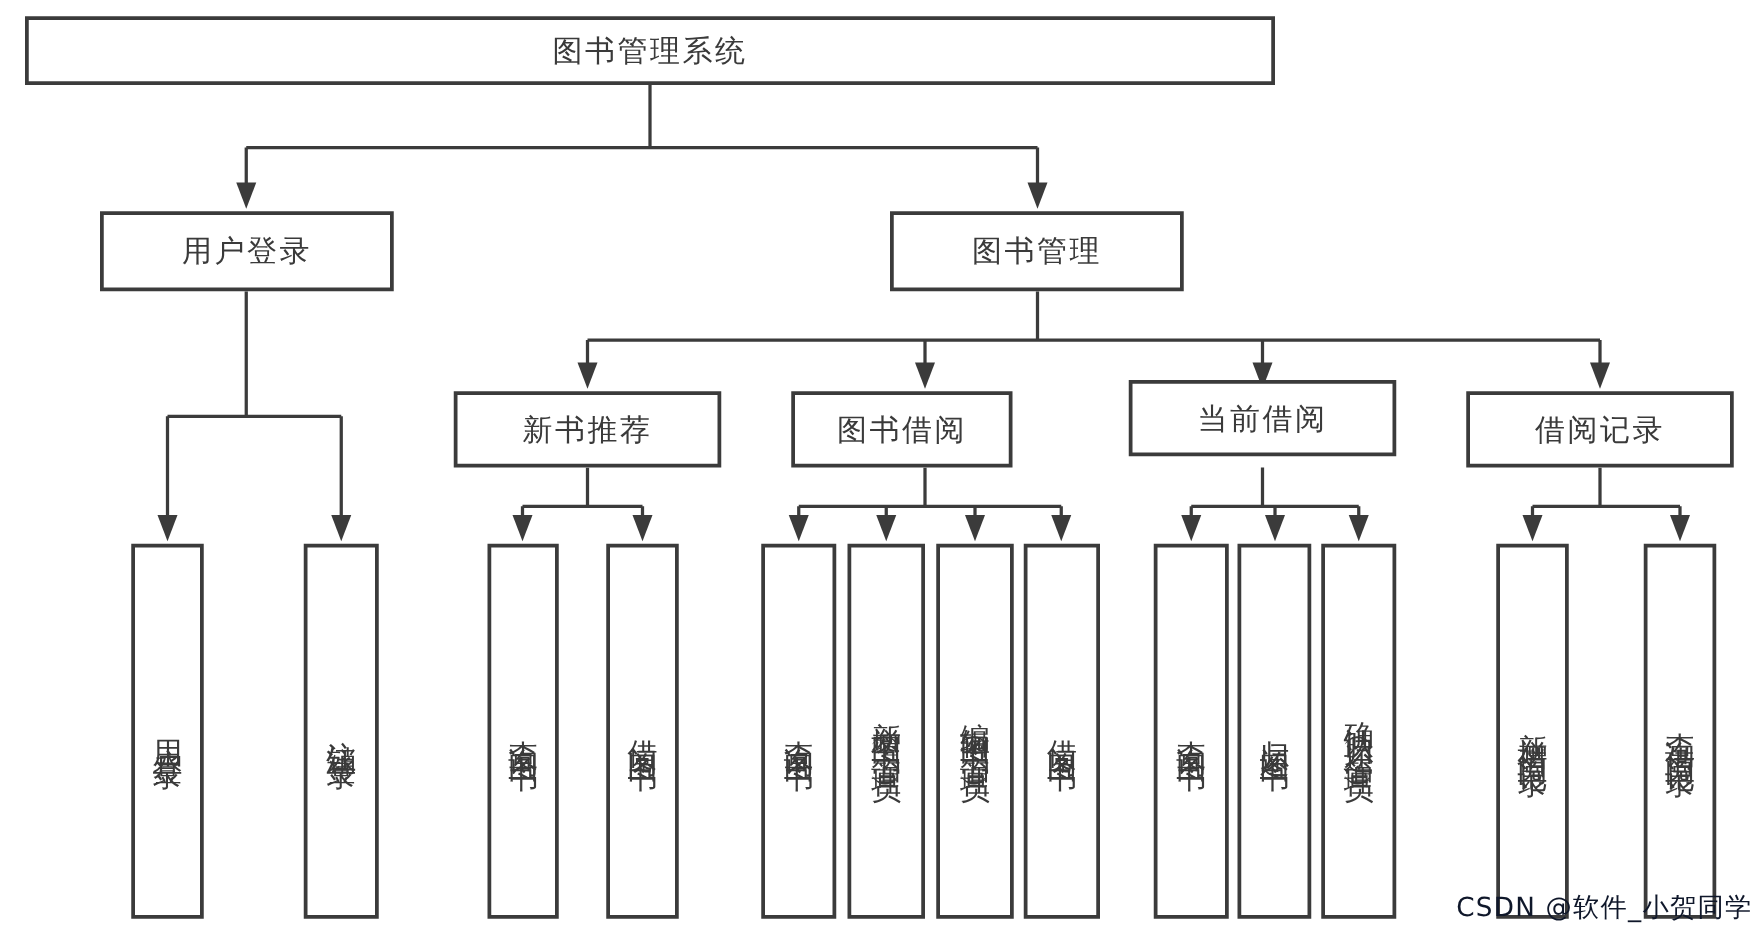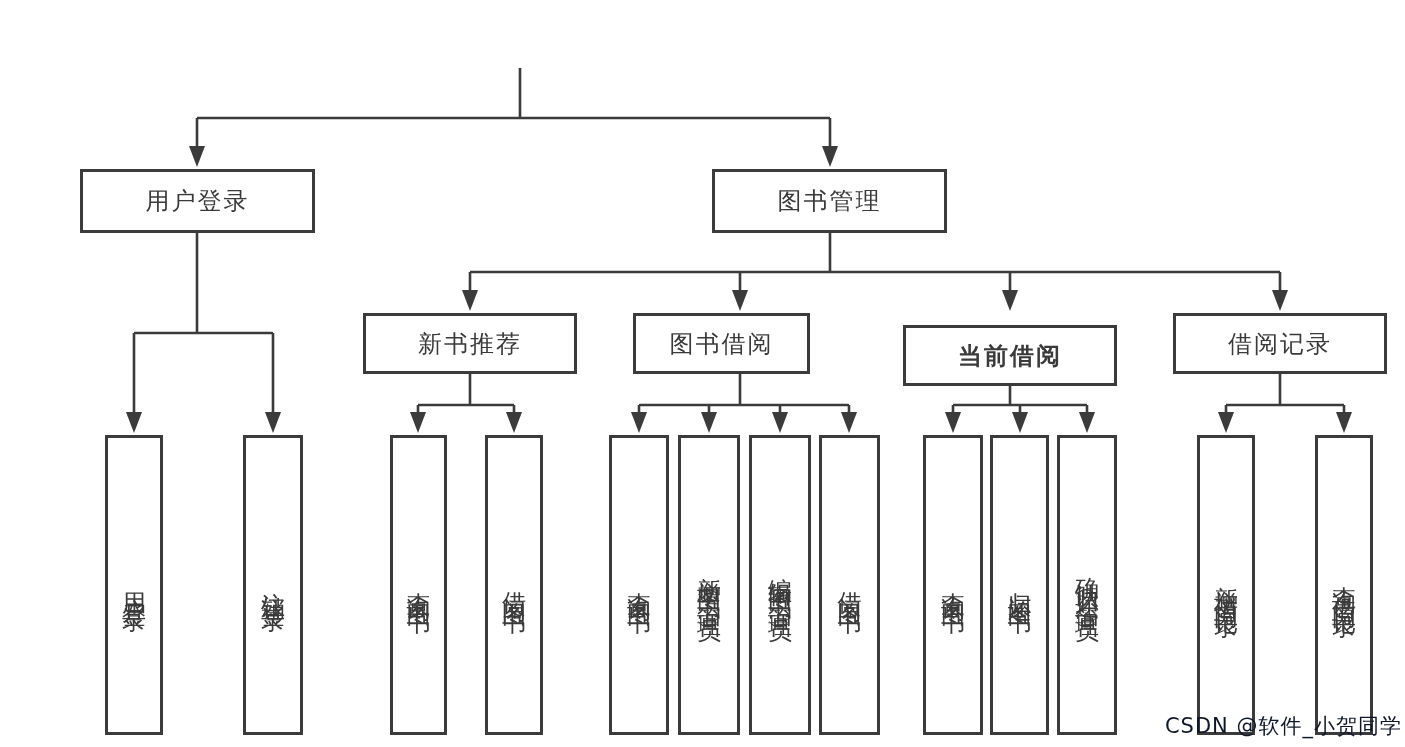--- a/index.html
+++ b/index.html
@@ -37,21 +37,21 @@
     font-size: 24px;
     letter-spacing: 6px;
     line-height: 1;
   }
   
   .n-root   { left: 20px;  top: 13px;  width: 1000px; height: 55px; }
   .n-login  { left: 80px;  top: 169px; width: 235px;  height: 64px; }
   .n-mgmt   { left: 712px; top: 169px; width: 235px;  height: 64px; }
   .n-rec    { left: 363px; top: 313px; width: 214px;  height: 61px; }
   .n-borrow { left: 633px; top: 313px; width: 177px;  height: 61px; }
-  .n-cur    { left: 903px; top: 325px; width: 214px;  height: 61px; font-weight: bold; }
+  .n-cur    { left: 903px; top: 304px; width: 214px;  height: 61px; }
   .n-hist   { left: 1173px;top: 313px; width: 214px;  height: 61px; }
   .leaf { top: 435px; height: 300px; }
   .l-user    { left: 105px;  width: 58px; }
   .l-logout  { left: 243px;  width: 60px; }
   .l-recq    { left: 390px;  width: 57px; }
   .l-recb    { left: 485px;  width: 58px; }
   .l-bbq     { left: 609px;  width: 60px; }
   .l-bbadd   { left: 678px;  width: 62px; }
   .l-bbedit  { left: 749px;  width: 62px; }
   .l-bbb     { left: 819px;  width: 61px; }
@@ -102,20 +102,21 @@
     <polygon points="701,412 717,412 709,433"></polygon>
     <polygon points="772,412 788,412 780,433"></polygon>
     <polygon points="841,412 857,412 849,433"></polygon>
     <polygon points="945,412 961,412 953,433"></polygon>
     <polygon points="1012,412 1028,412 1020,433"></polygon>
     <polygon points="1079,412 1095,412 1087,433"></polygon>
     <polygon points="1218,412 1234,412 1226,433"></polygon>
     <polygon points="1336,412 1352,412 1344,433"></polygon>
   </svg>
 
+  <div class="node h-node n-root">图书管理系统</div>
 
   <div class="node h-node n-login">用户登录</div>
   <div class="node h-node n-mgmt">图书管理</div>
 
   <div class="node h-node n-rec">新书推荐</div>
   <div class="node h-node n-borrow">图书借阅</div>
   <div class="node h-node n-cur">当前借阅</div>
   <div class="node h-node n-hist">借阅记录</div>
 
   <div class="node v-node leaf l-user">用户登录</div>

